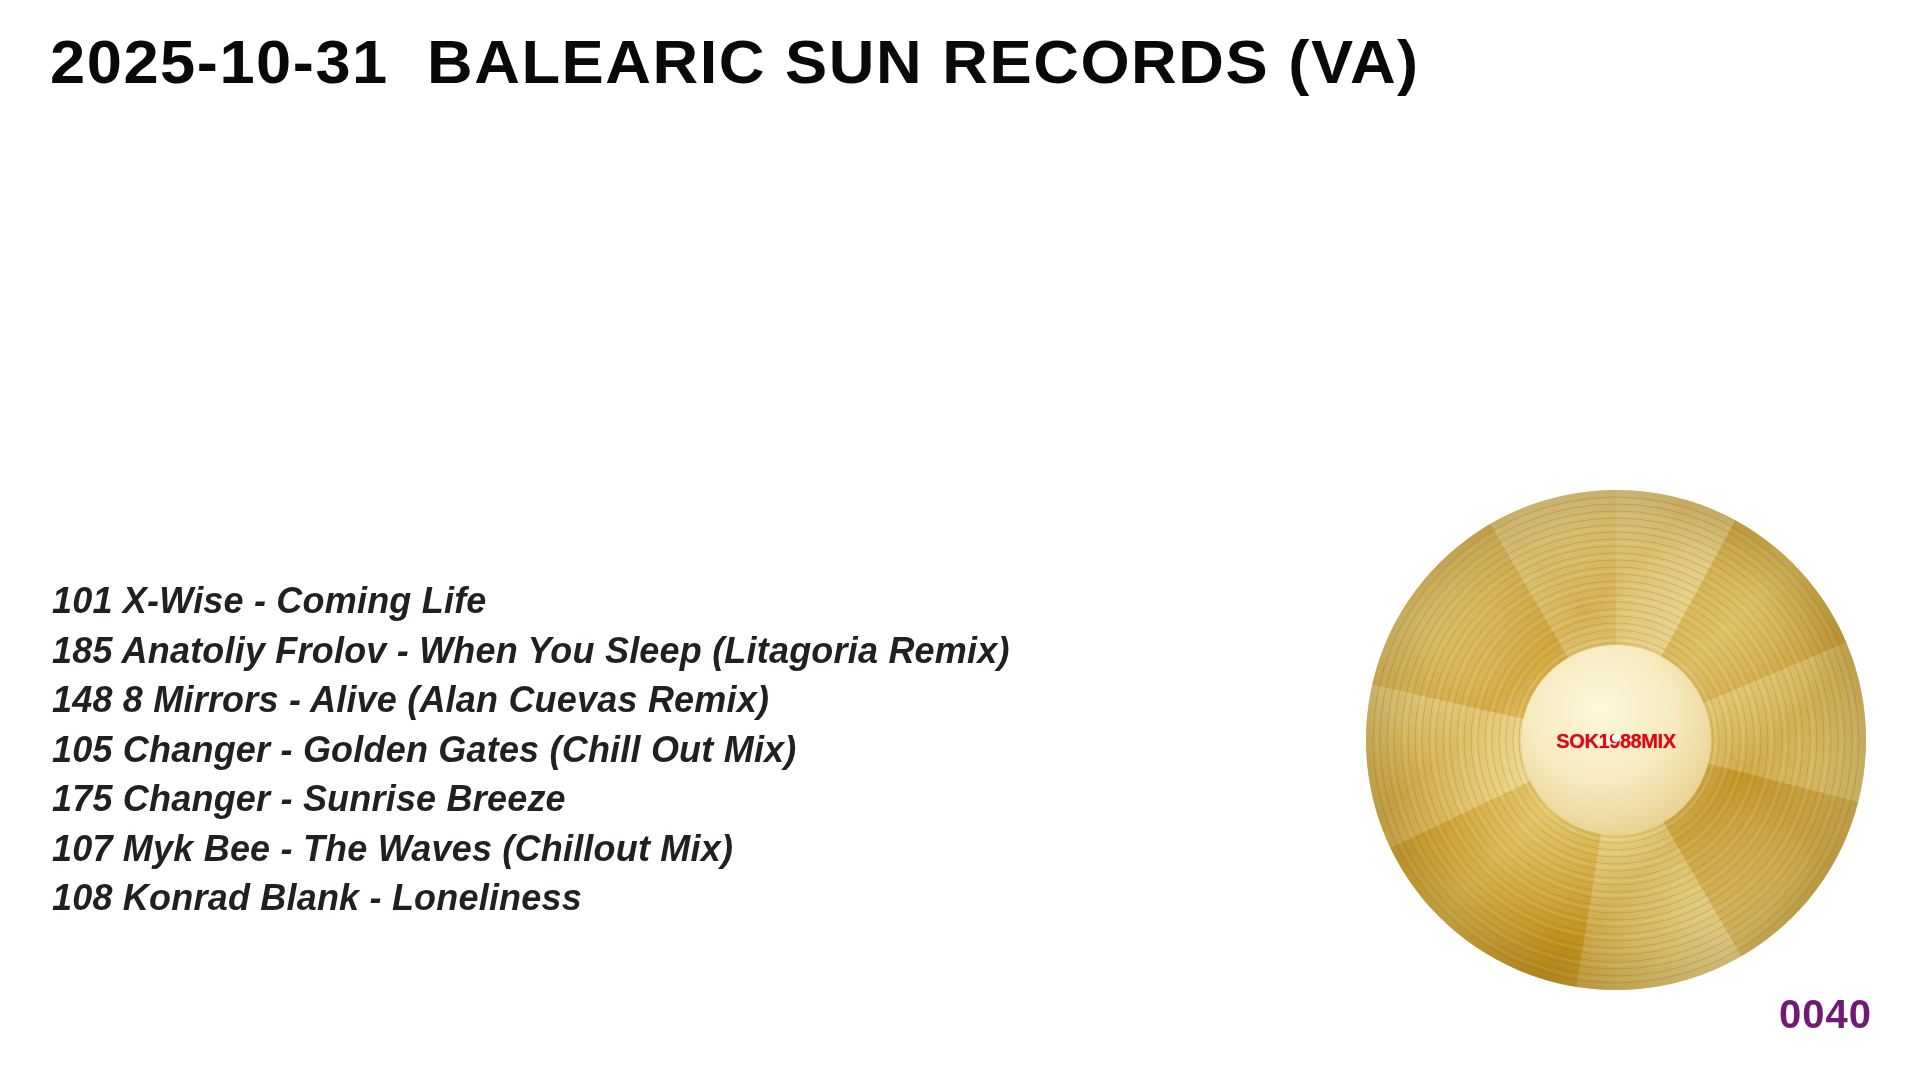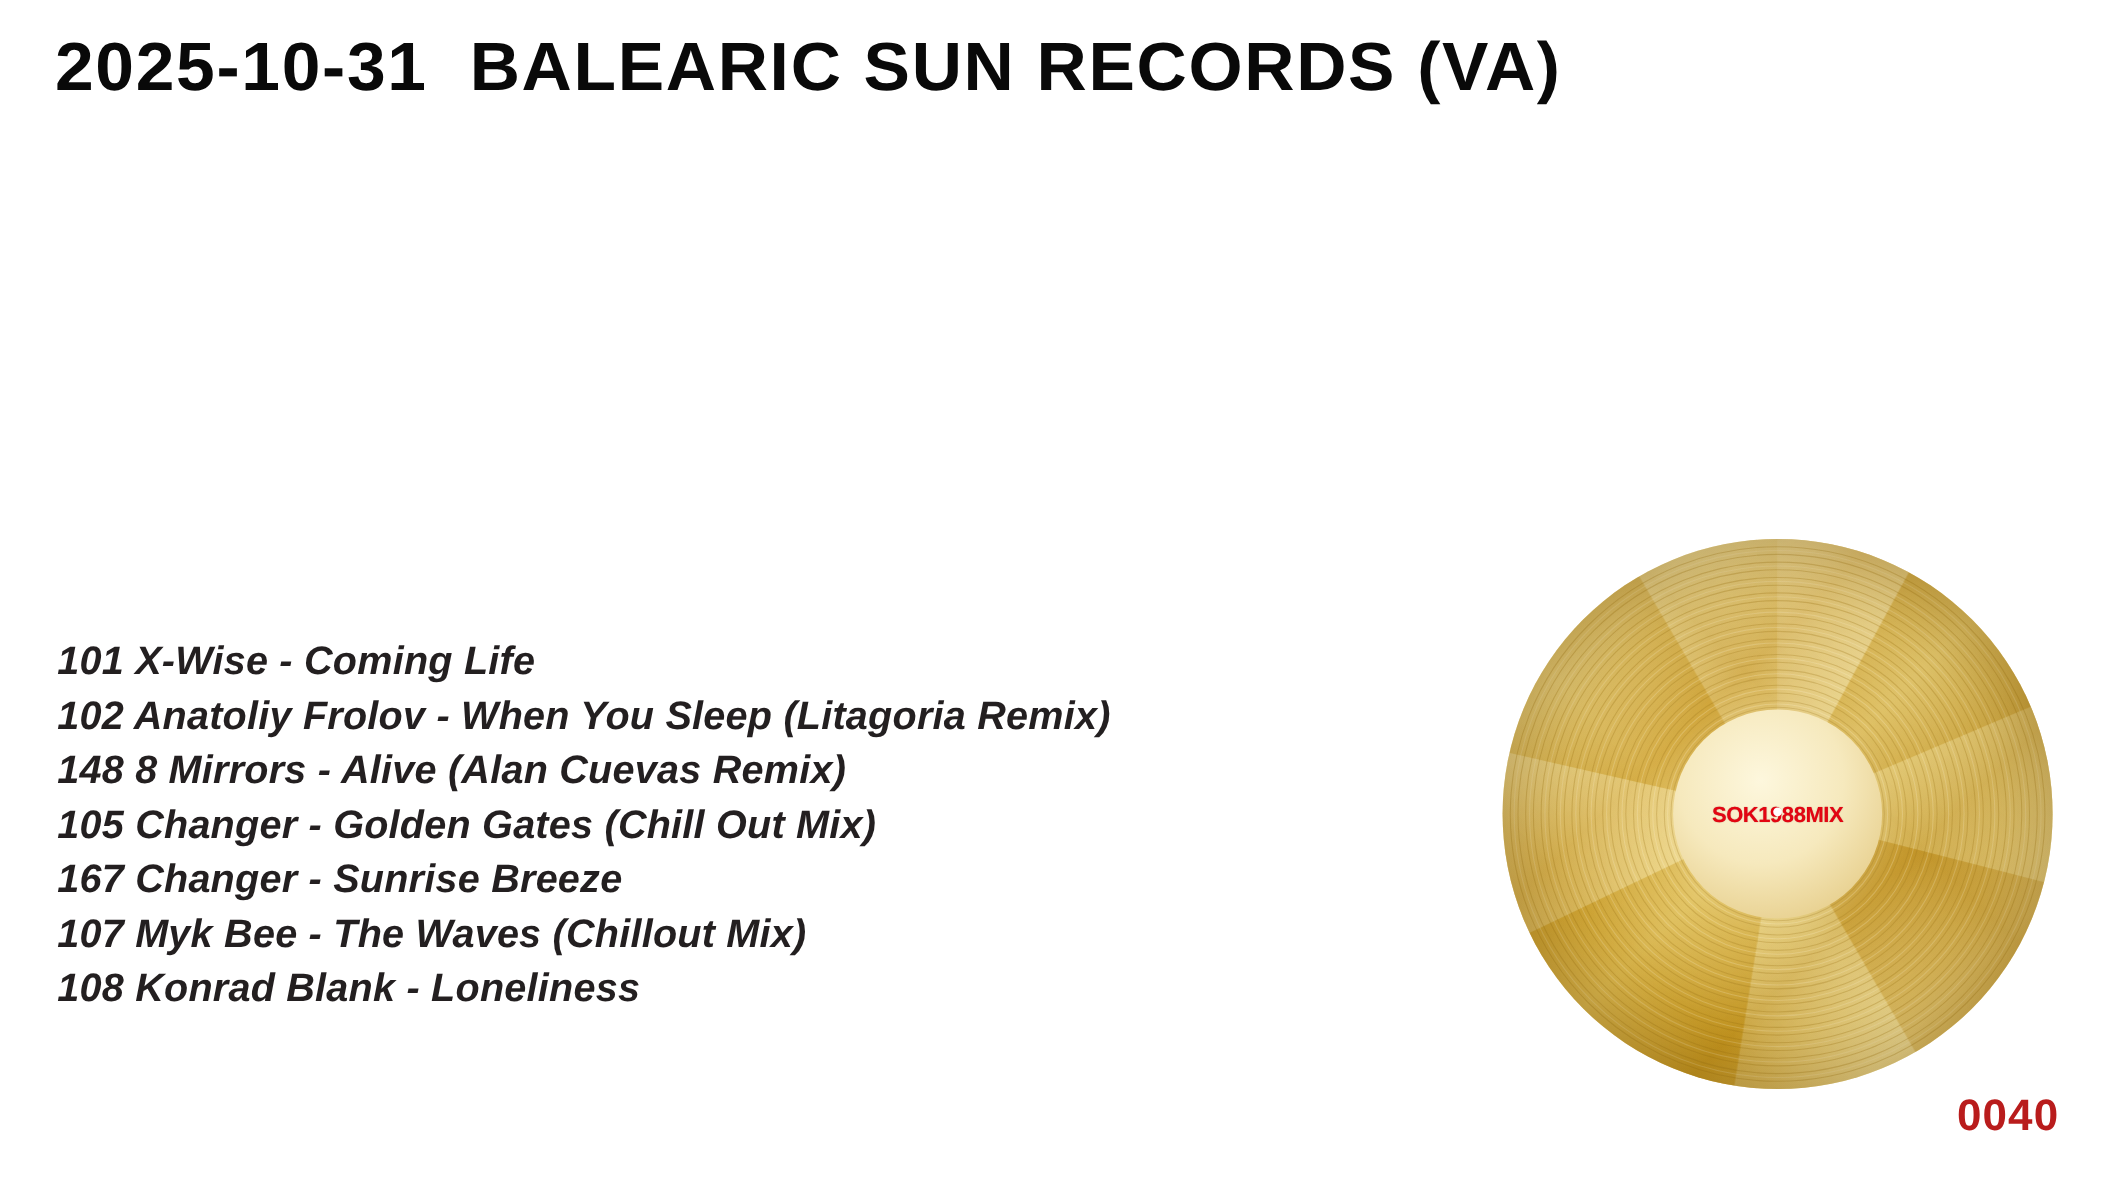--- a/index.html
+++ b/index.html
@@ -51,21 +51,21 @@
 
   
   #catalog-number {
     position: absolute;
     right: 48px;
     top: 994px;
     font-family: "Liberation Sans", sans-serif;
     font-size: 40px;
     font-weight: 700;
     letter-spacing: 1px;
-    color: #b91c1c;
+    color: #701a75;
     line-height: 1;
   }
 
   
   #vinyl-record {
     position: absolute;
     left: 1365px;
     top: 489px;
     width: 502px;
     height: 502px;
@@ -106,24 +106,24 @@
     background: #ffffff;
   }
 </style>
 </head>
 <body>
 
 <div id="album-title">2025-10-31  BALEARIC SUN RECORDS (VA)</div>
 
 <div id="tracklist">
   <div class="track-row">101 X-Wise - Coming Life</div>
-  <div class="track-row">102 Anatoliy Frolov - When You Sleep (Litagoria Remix)</div>
+  <div class="track-row">185 Anatoliy Frolov - When You Sleep (Litagoria Remix)</div>
   <div class="track-row">148 8 Mirrors - Alive (Alan Cuevas Remix)</div>
   <div class="track-row">105 Changer - Golden Gates (Chill Out Mix)</div>
-  <div class="track-row">167 Changer - Sunrise Breeze</div>
+  <div class="track-row">175 Changer - Sunrise Breeze</div>
   <div class="track-row">107 Myk Bee - The Waves (Chillout Mix)</div>
   <div class="track-row">108 Konrad Blank - Loneliness</div>
 </div>
 
 <div id="vinyl-record">
   <svg viewBox="0 0 502 502" xmlns="http://www.w3.org/2000/svg">
     <defs>
 
       <linearGradient id="goldSweepA" x1="0%" y1="0%" x2="100%" y2="100%">
         <stop offset="0%" stop-color="#e8c55c"></stop>

